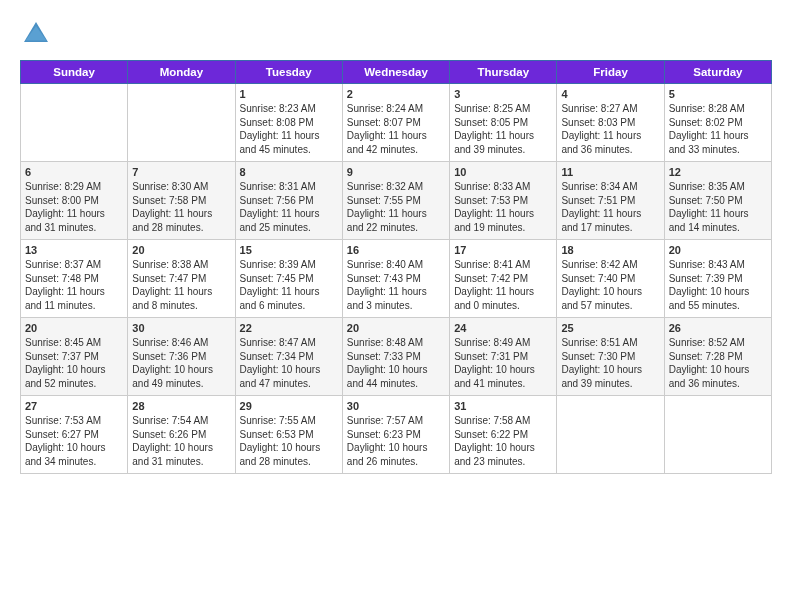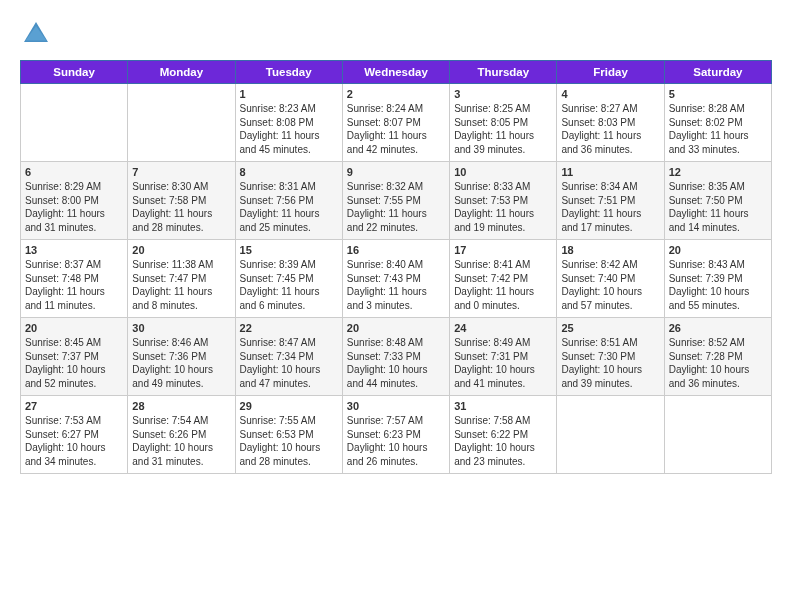--- a/index.html
+++ b/index.html
@@ -202,21 +202,21 @@
         </tr>
         <tr>
           <td>
             <span class="day-number">13</span>
             <div class="day-info">Sunrise: 8:37 AM
 Sunset: 7:48 PM
 Daylight: 11 hours and 11 minutes.</div>
           </td>
           <td>
             <span class="day-number">20</span>
-            <div class="day-info">Sunrise: 11:38 AM
+            <div class="day-info">Sunrise: 8:38 AM
 Sunset: 7:47 PM
 Daylight: 11 hours and 8 minutes.</div>
           </td>
           <td>
             <span class="day-number">15</span>
             <div class="day-info">Sunrise: 8:39 AM
 Sunset: 7:45 PM
 Daylight: 11 hours and 6 minutes.</div>
           </td>
           <td>

